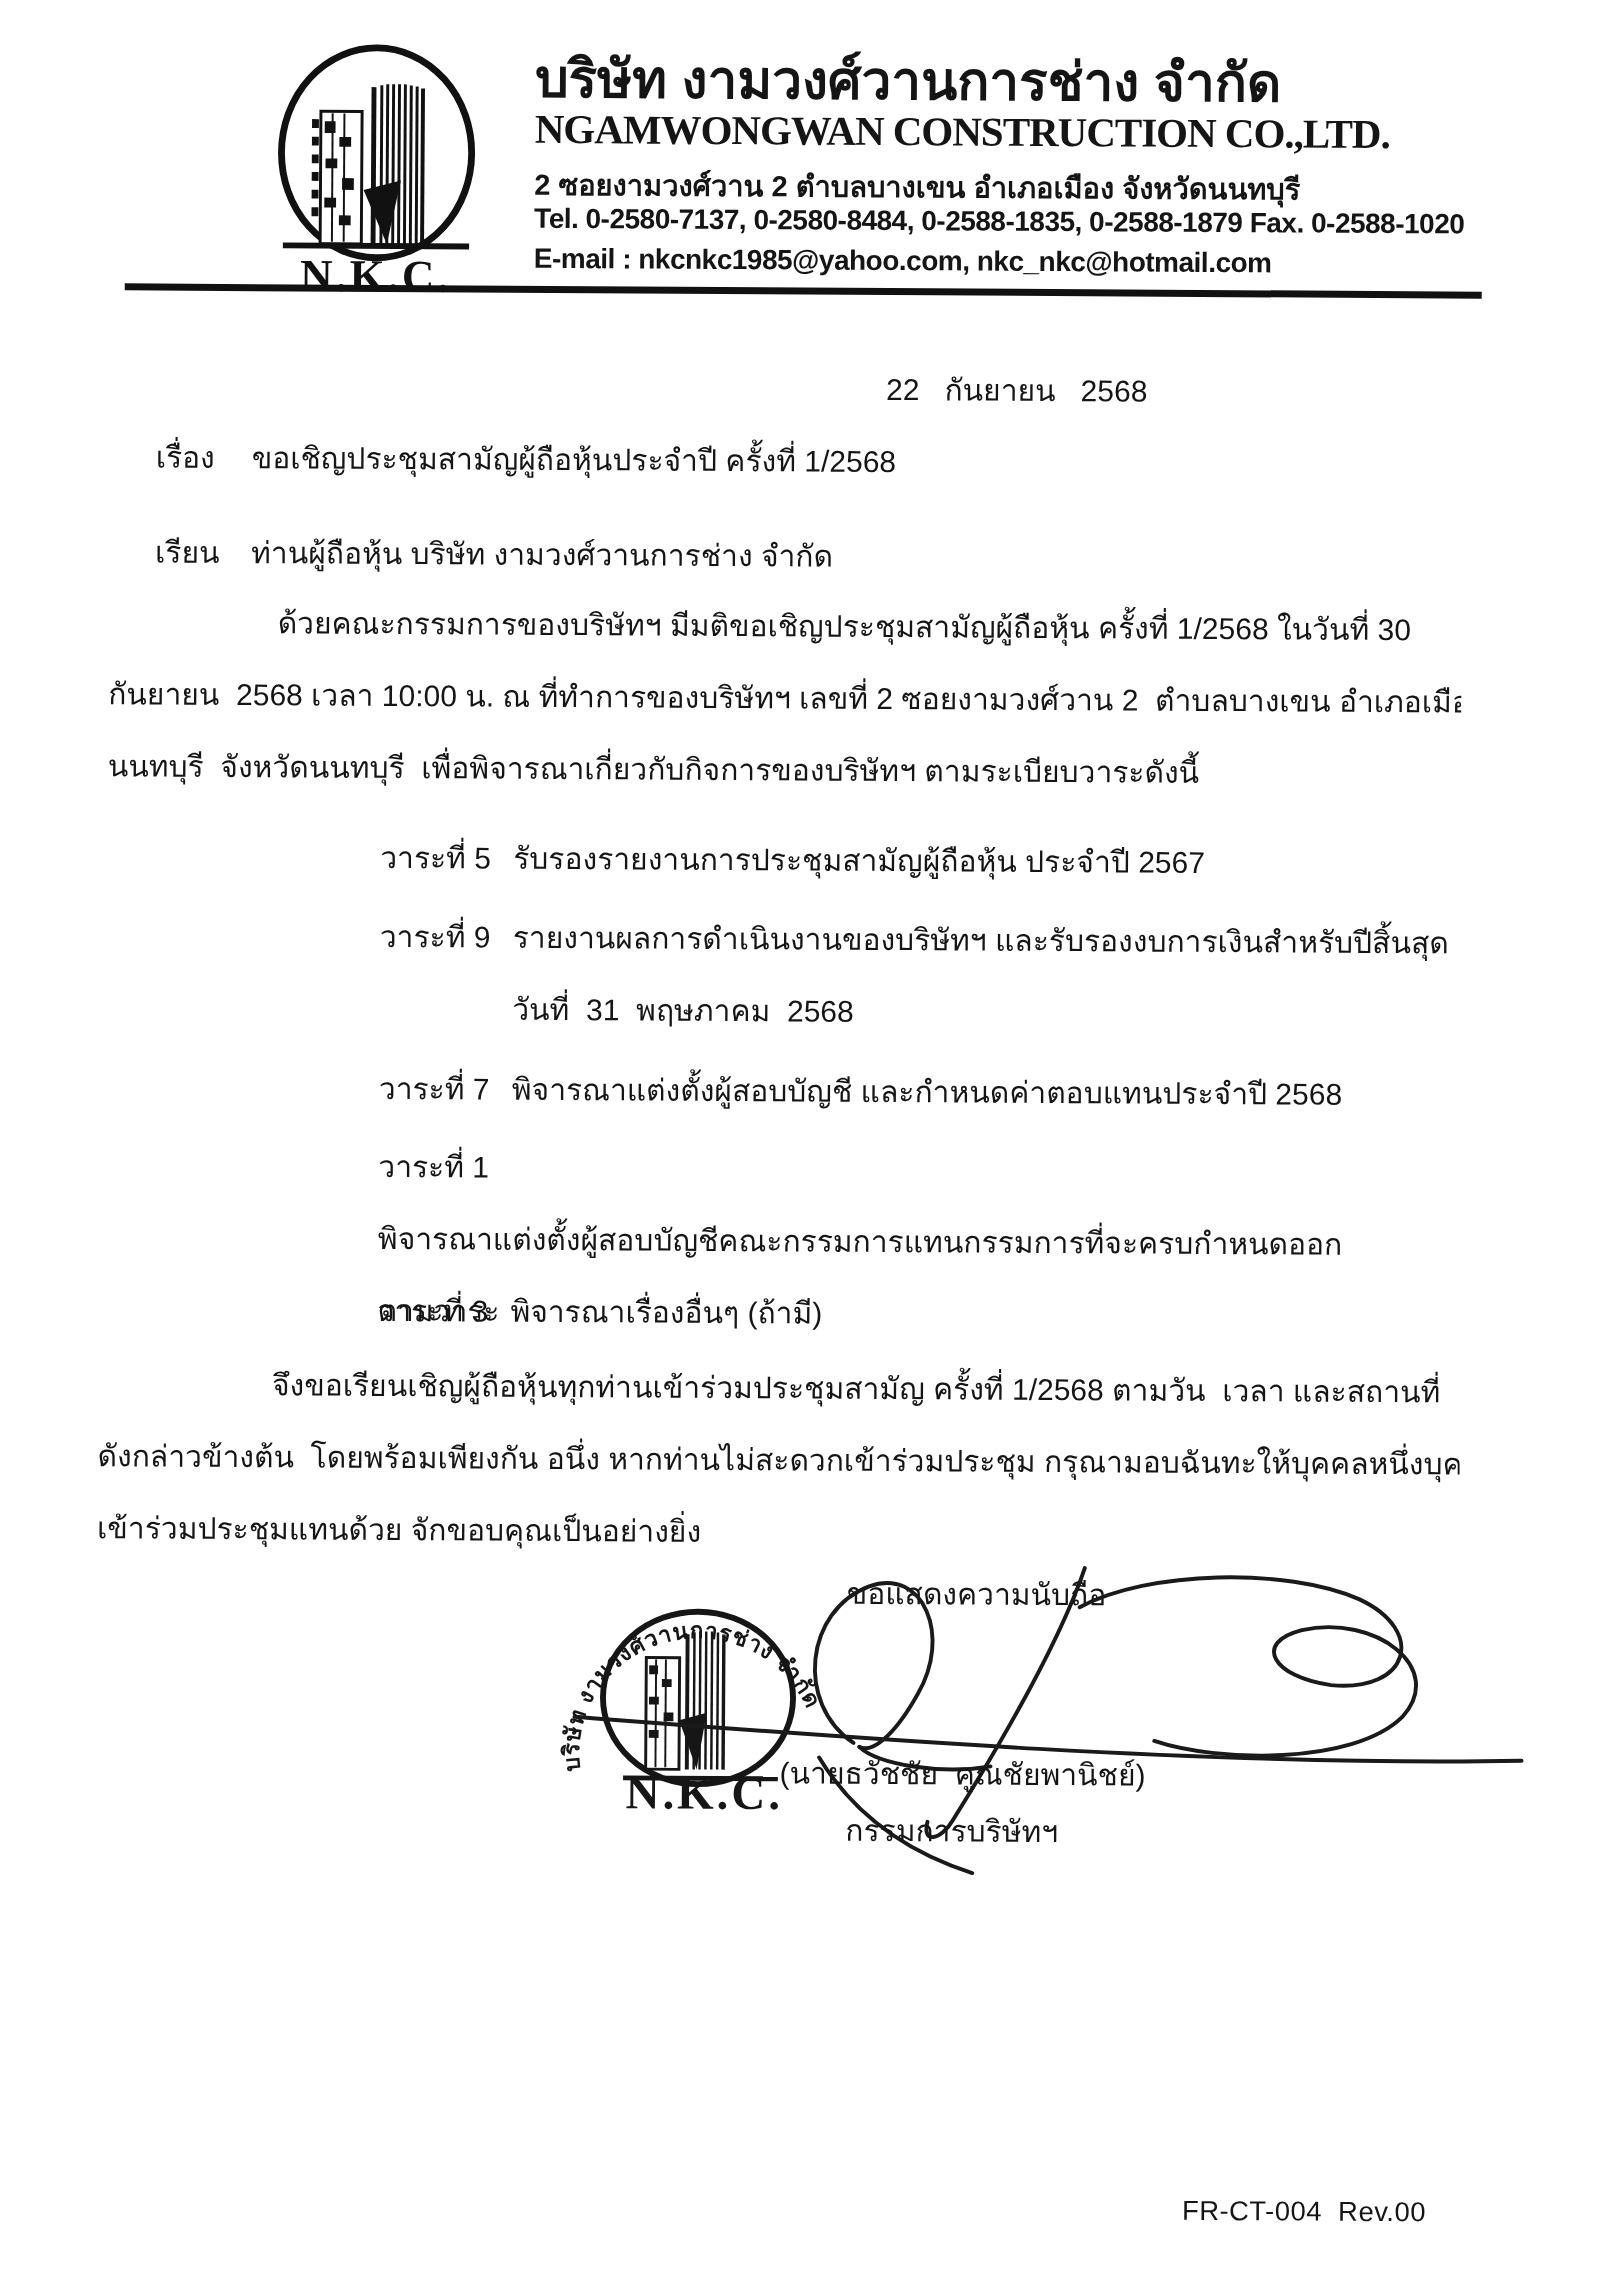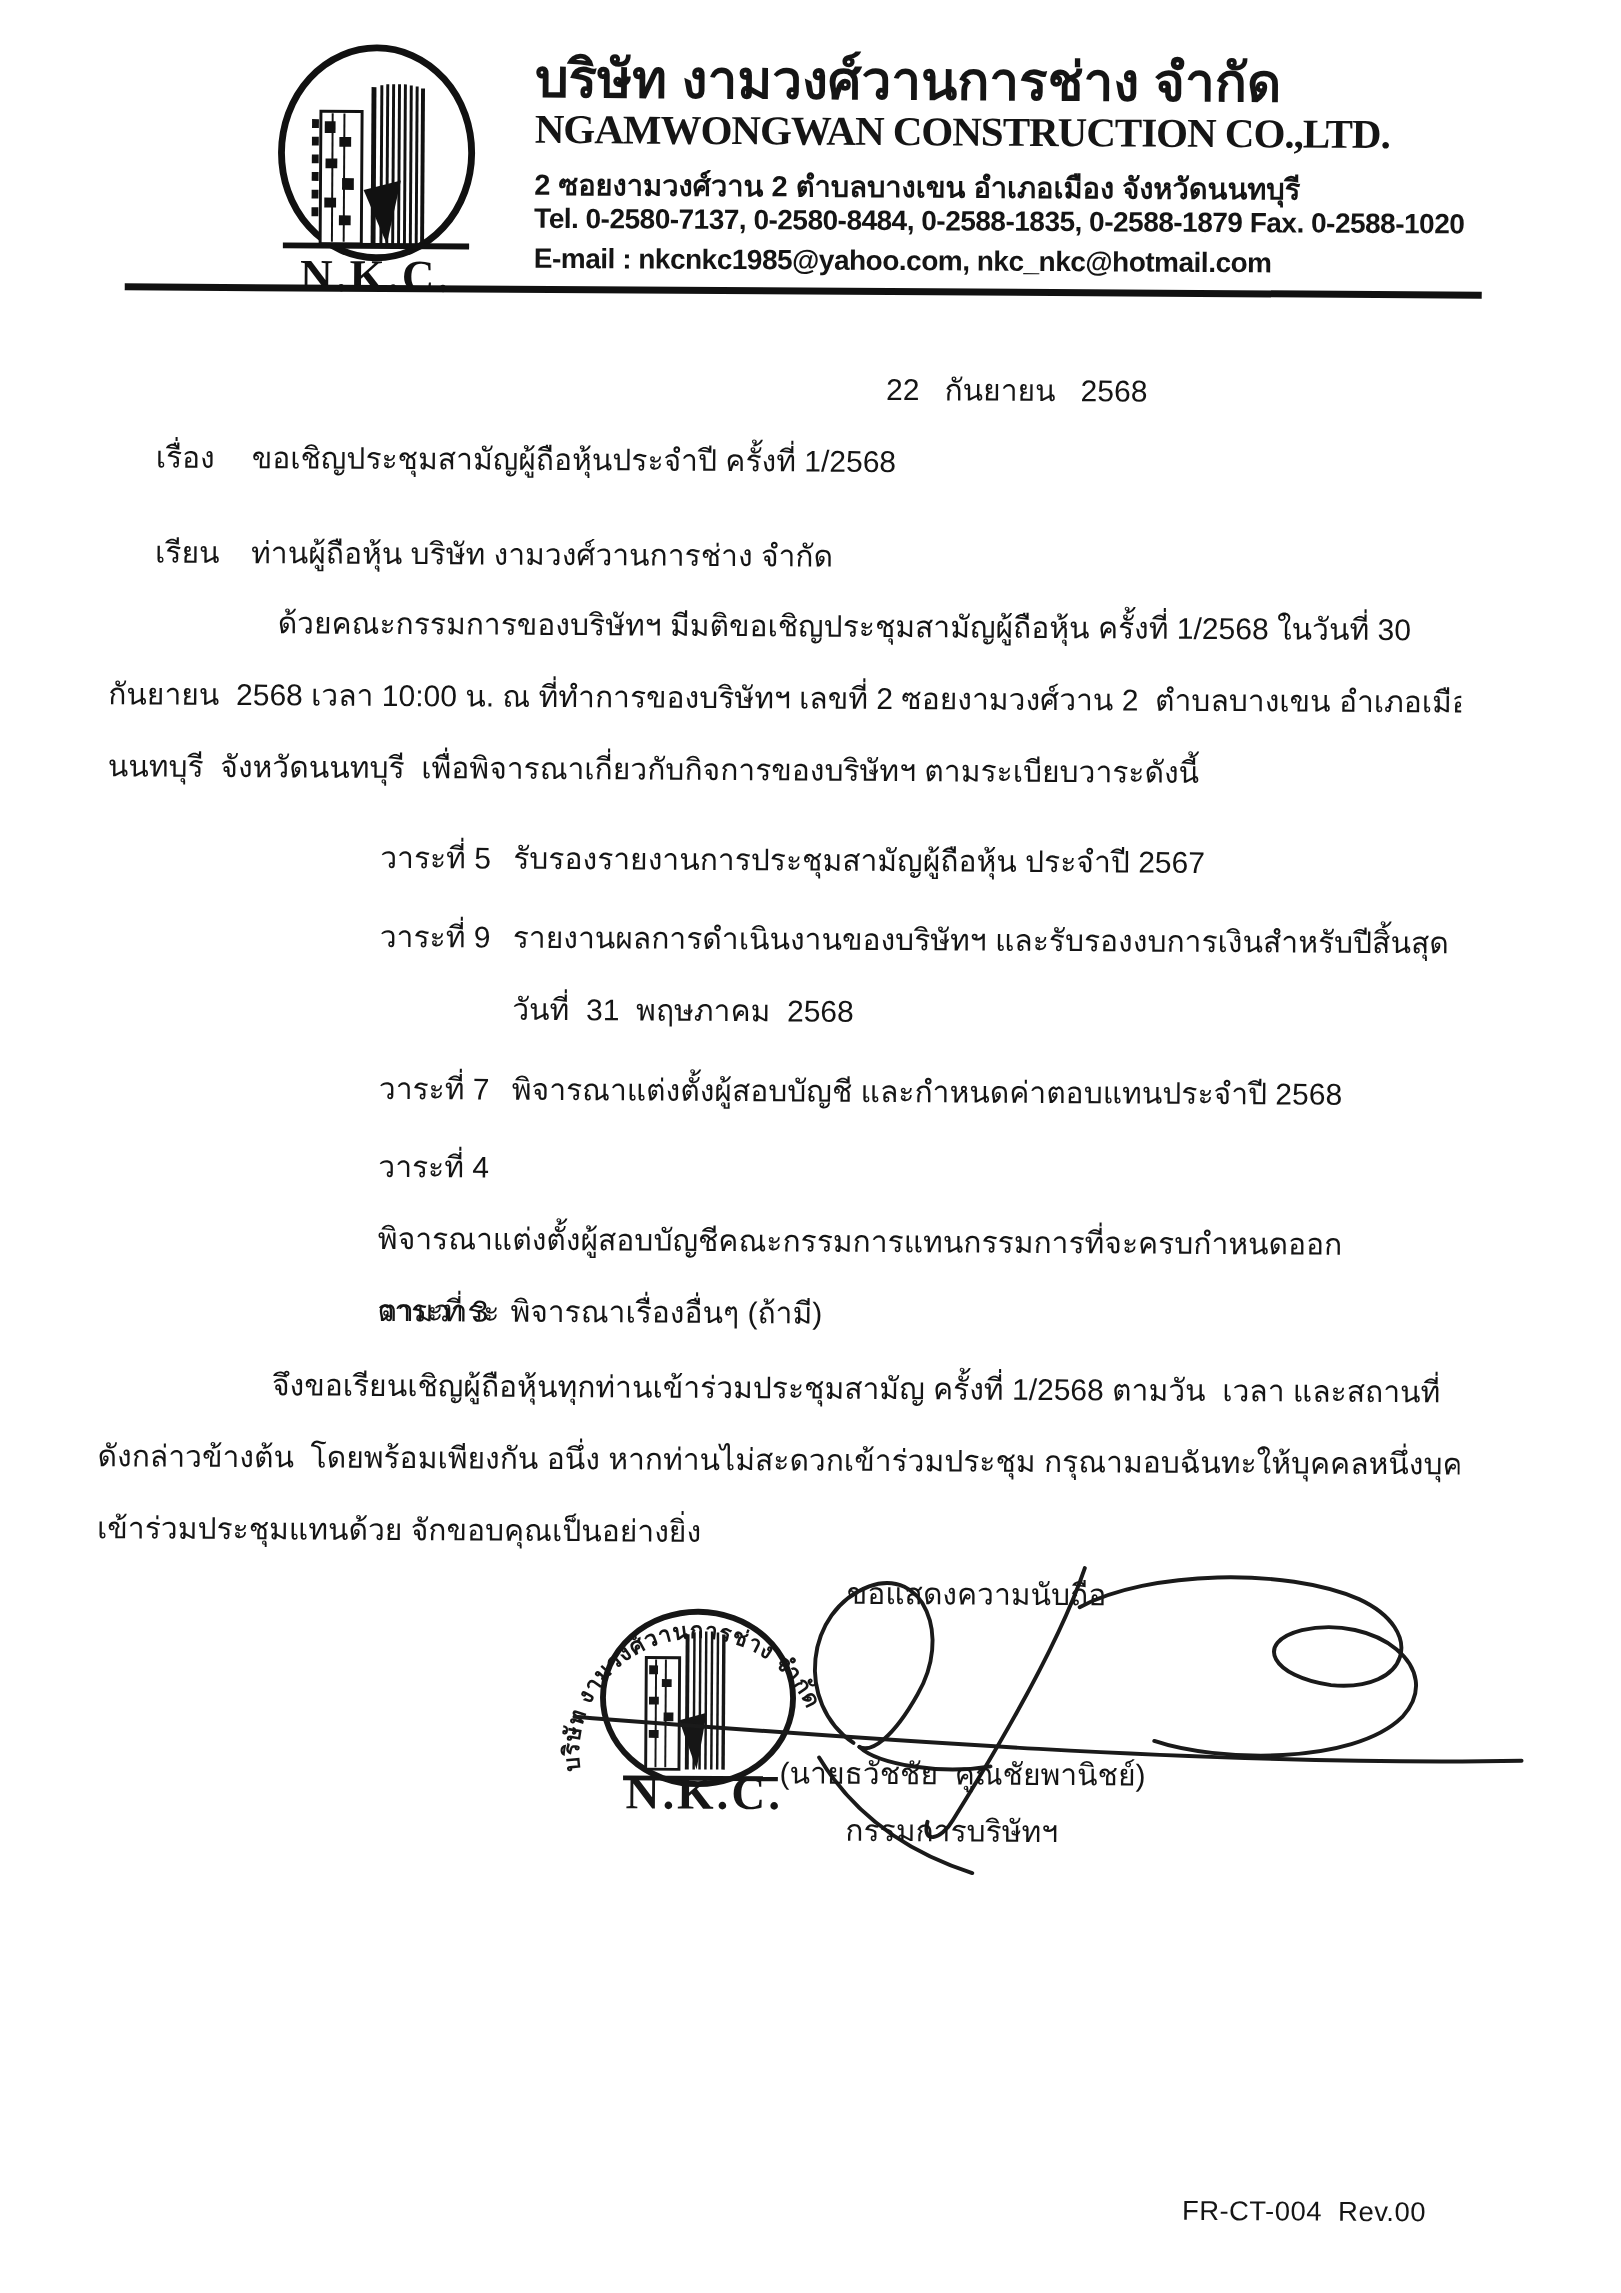--- a/index.html
+++ b/index.html
@@ -107,21 +107,21 @@
     <span class="albl">วาระที่ 5</span><span class="atxt">รับรองรายงานการประชุมสามัญผู้ถือหุ้น ประจำปี 2567</span>
   </div>
   <div class="abs agenda a2 bodytext">
     <span class="albl">วาระที่ 9</span><span class="atxt">รายงานผลการดำเนินงานของบริษัทฯ และรับรองงบการเงินสำหรับปีสิ้นสุด
 วันที่  31  พฤษภาคม  2568</span>
   </div>
   <div class="abs agenda a3 bodytext">
     <span class="albl">วาระที่ 7</span><span class="atxt">พิจารณาแต่งตั้งผู้สอบบัญชี และกำหนดค่าตอบแทนประจำปี 2568</span>
   </div>
   <div class="abs agenda a4 bodytext">
-    <span class="albl">วาระที่ 4</span><span class="atxt">พิจารณาแต่งตั้งผู้สอบบัญชีคณะกรรมการแทนกรรมการที่จะครบกำหนดออก
+    <span class="albl">วาระที่ 1</span><span class="atxt">พิจารณาแต่งตั้งผู้สอบบัญชีคณะกรรมการแทนกรรมการที่จะครบกำหนดออก
 ตามวาระ</span>
   </div>
   <div class="abs agenda a5 bodytext">
     <span class="albl">วาระที่ 3</span><span class="atxt">พิจารณาเรื่องอื่นๆ (ถ้ามี)</span>
   </div>
 
   <div class="abs para closing bodytext">จึงขอเรียนเชิญผู้ถือหุ้นทุกท่านเข้าร่วมประชุมสามัญ ครั้งที่ 1/2568 ตามวัน  เวลา และสถานที่
 ดังกล่าวข้างต้น  โดยพร้อมเพียงกัน อนึ่ง หากท่านไม่สะดวกเข้าร่วมประชุม กรุณามอบฉันทะให้บุคคลหนึ่งบุคคลใด
 เข้าร่วมประชุมแทนด้วย จักขอบคุณเป็นอย่างยิ่ง</div>
 

